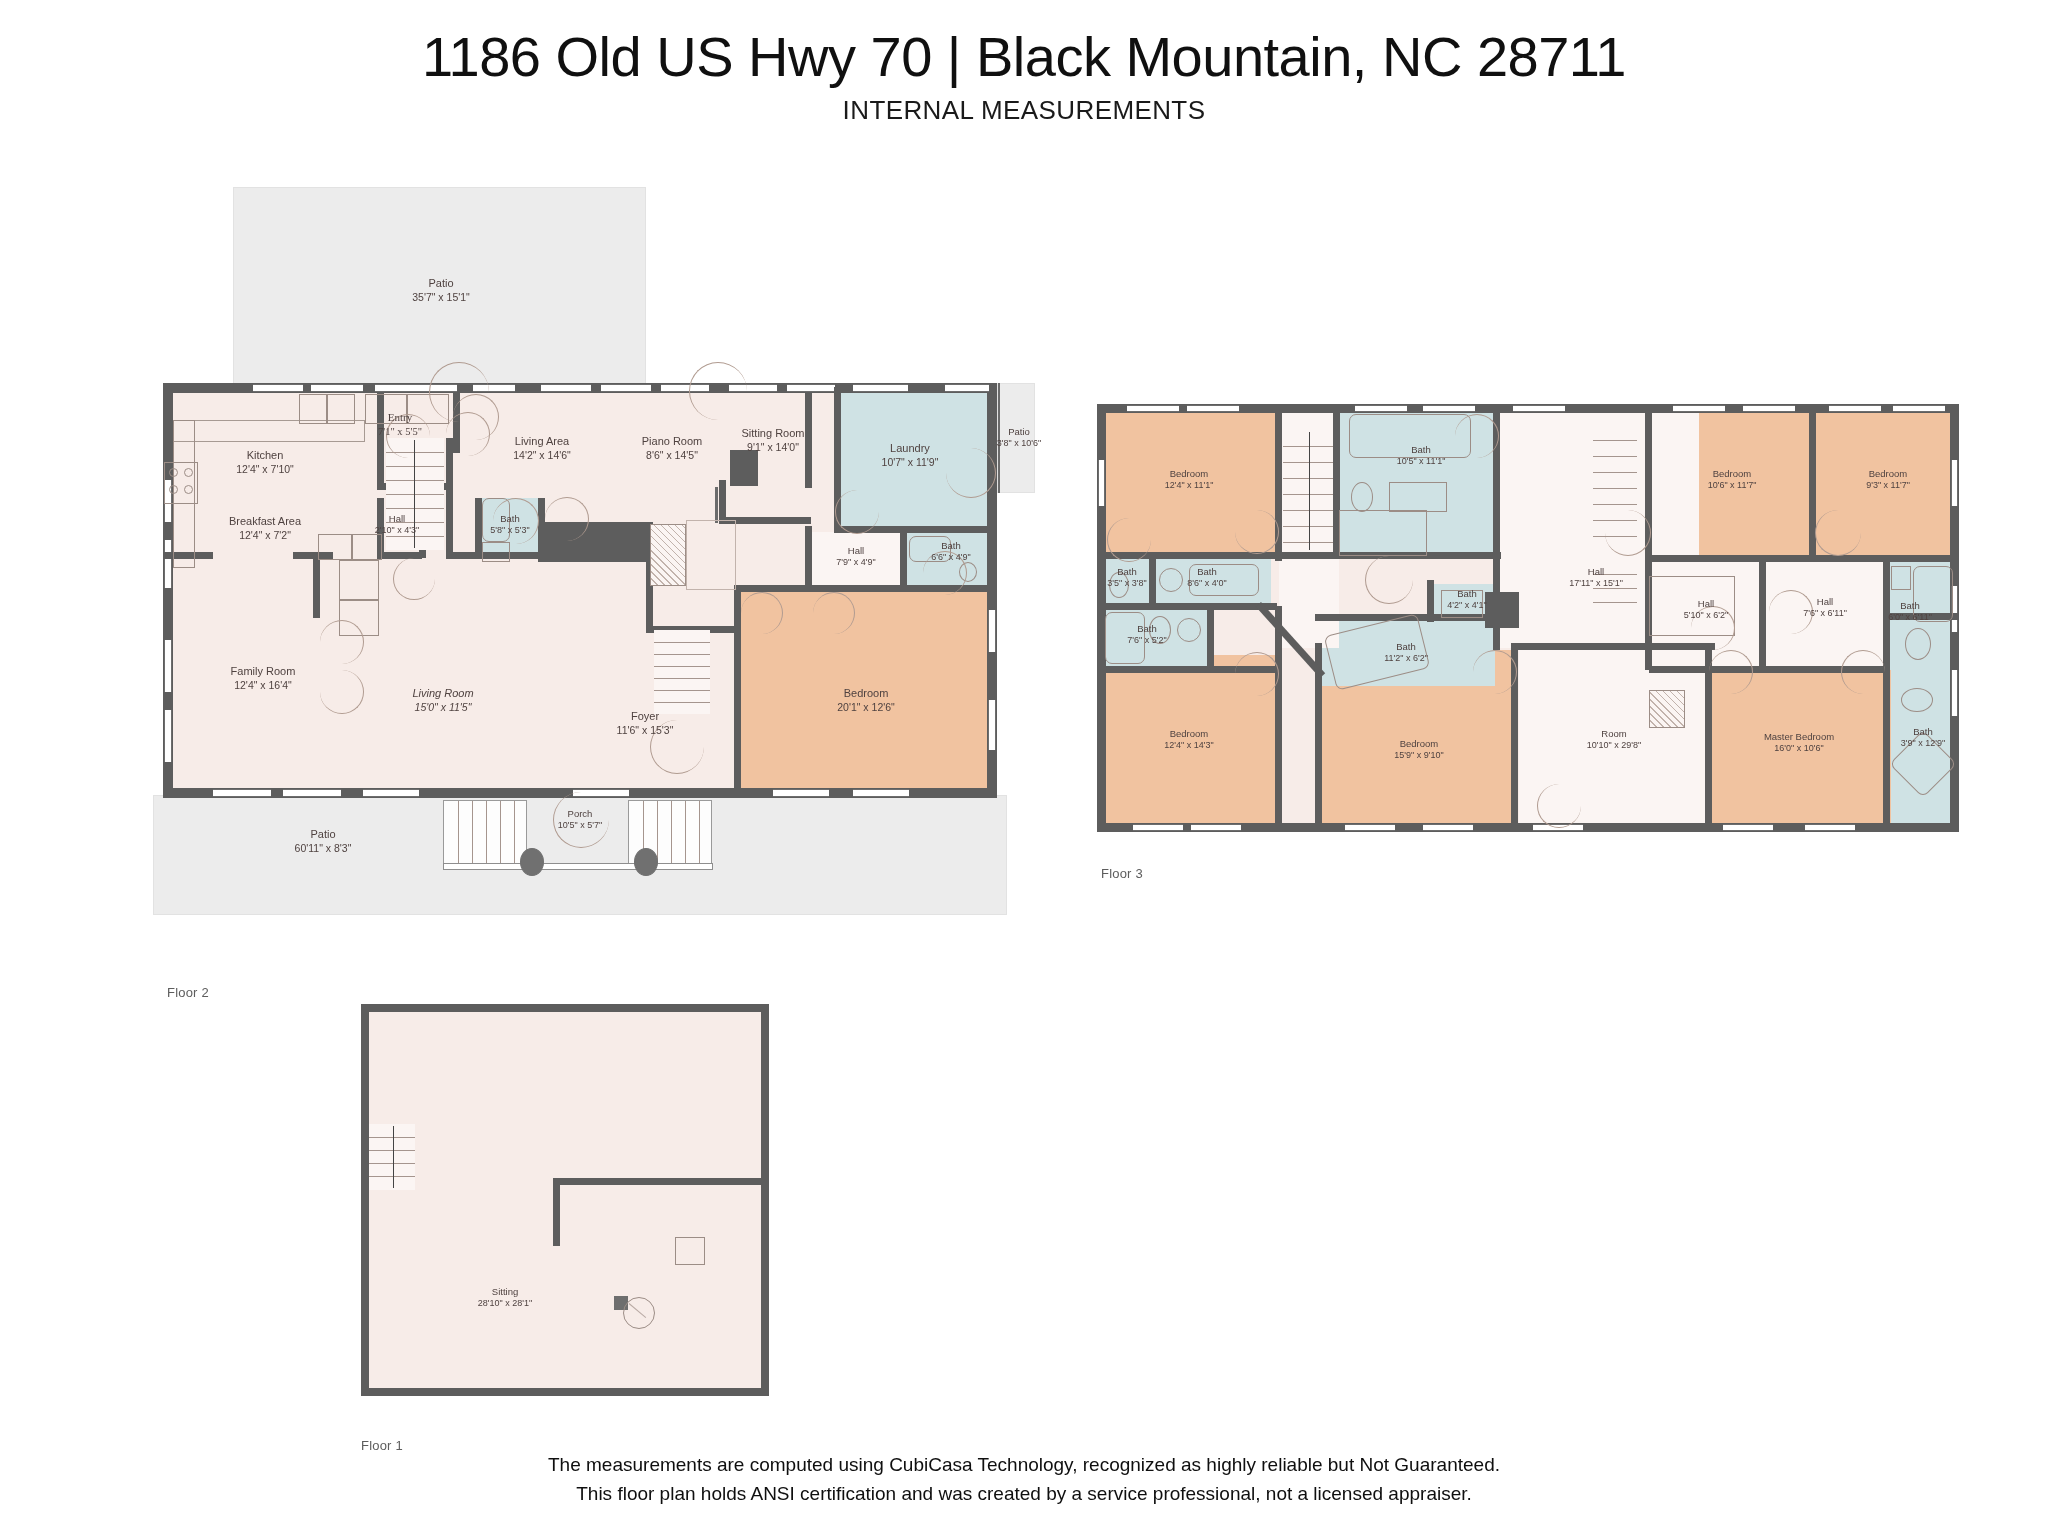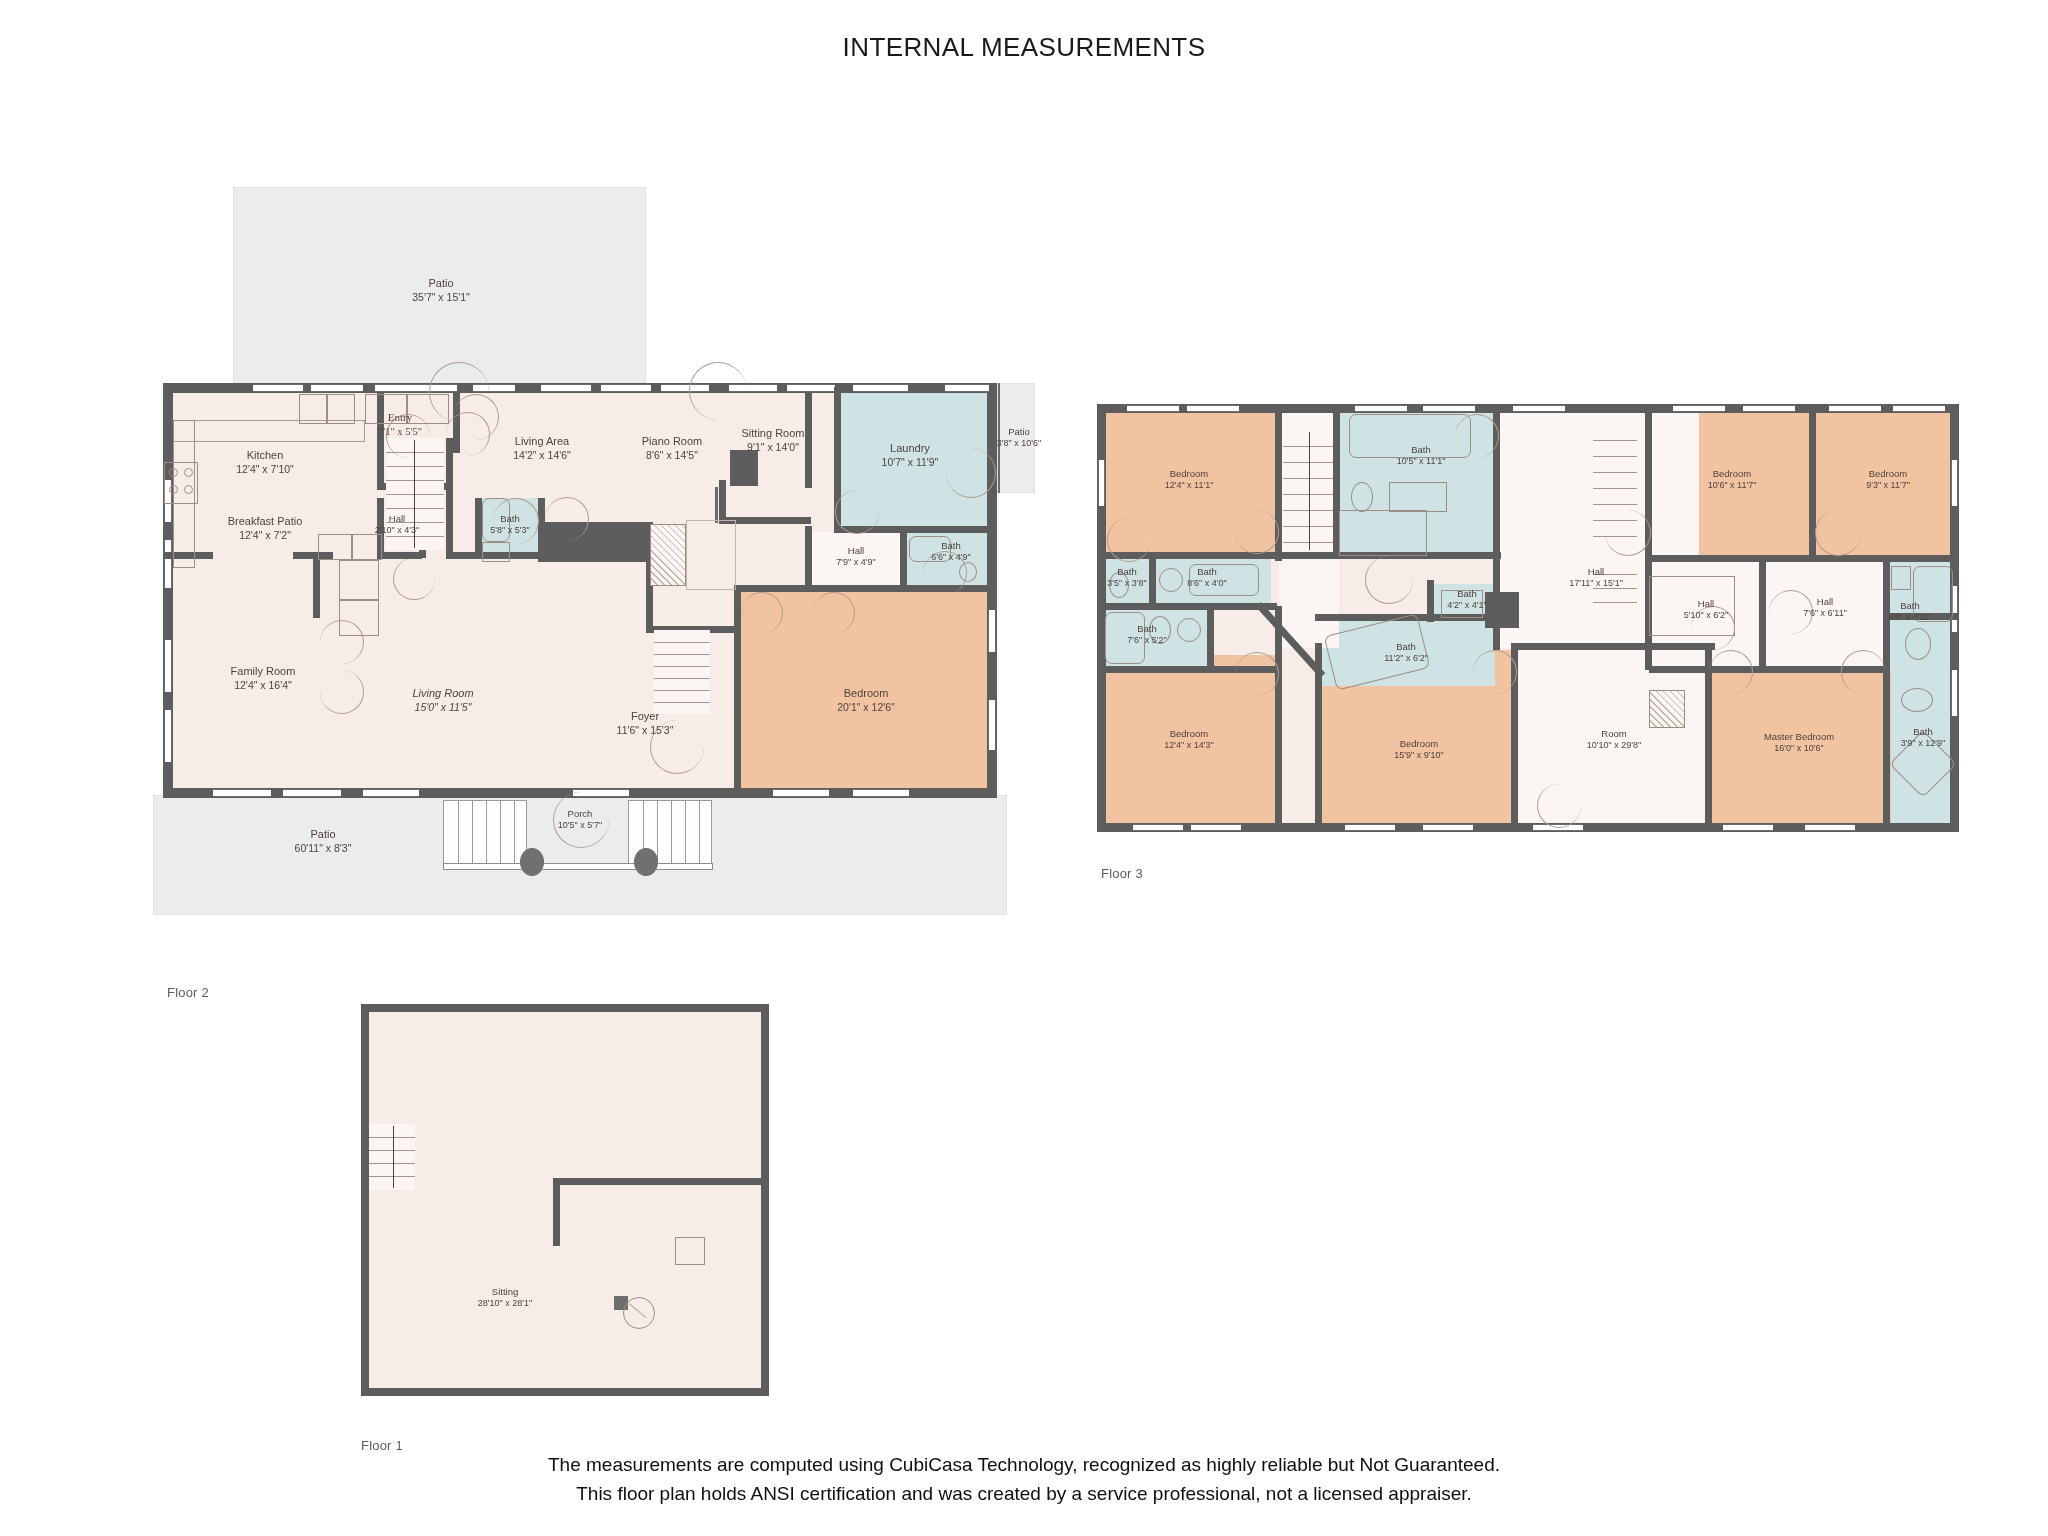--- a/index.html
+++ b/index.html
@@ -177,20 +177,21 @@
     font-size: 19px;
     color: #0f0f0f;
     line-height: 1.5;
   }
   #footer div { margin: 0; }
 </style>
 </head>
 <body>
 
 <div id="header">
+  <h1 id="page-title">1186 Old US Hwy 70 | Black Mountain, NC 28711</h1>
   <p id="page-subtitle">INTERNAL MEASUREMENTS</p>
 </div>
 
 <div id="plan-area">
 
   <div class="floorplan" id="floor2" style="left:140px; top:180px; width:860px; height:760px;">
 
     <div class="outdoor" style="left:80px; top:7px; width:413px; height:210px;"></div>
 
     <div class="outdoor" style="left:0px; top:615px; width:854px; height:120px;"></div>
@@ -356,21 +357,21 @@
       </div>
     <div class="label ctr sm" style="left:112px; top:282px;">
         <span class="nm">Kitchen</span>
         <span class="dm">12'4" x 7'10"</span>
       </div>
     <div class="label ctr sm" style="left:247px; top:244px;font-family:Liberation Serif, serif;">
         <span class="nm">Entry</span>
         <span class="dm">7'1" x 5'5"</span>
       </div>
     <div class="label ctr sm" style="left:112px; top:348px;">
-        <span class="nm">Breakfast Patio</span>
+        <span class="nm">Breakfast Area</span>
         <span class="dm">12'4" x 7'2"</span>
       </div>
     <div class="label ctr sm" style="left:389px; top:268px;">
         <span class="nm">Living Area</span>
         <span class="dm">14'2" x 14'6"</span>
       </div>
     <div class="label ctr sm" style="left:519px; top:268px;">
         <span class="nm">Piano Room</span>
         <span class="dm">8'6" x 14'5"</span>
       </div>

